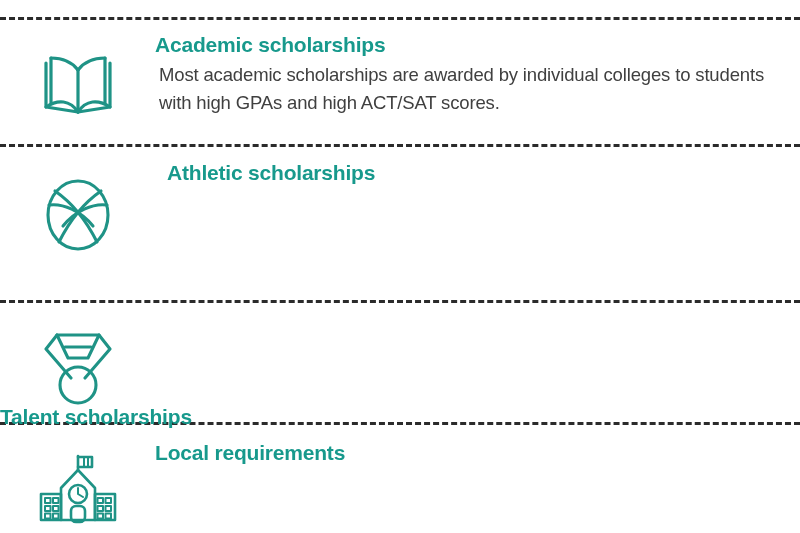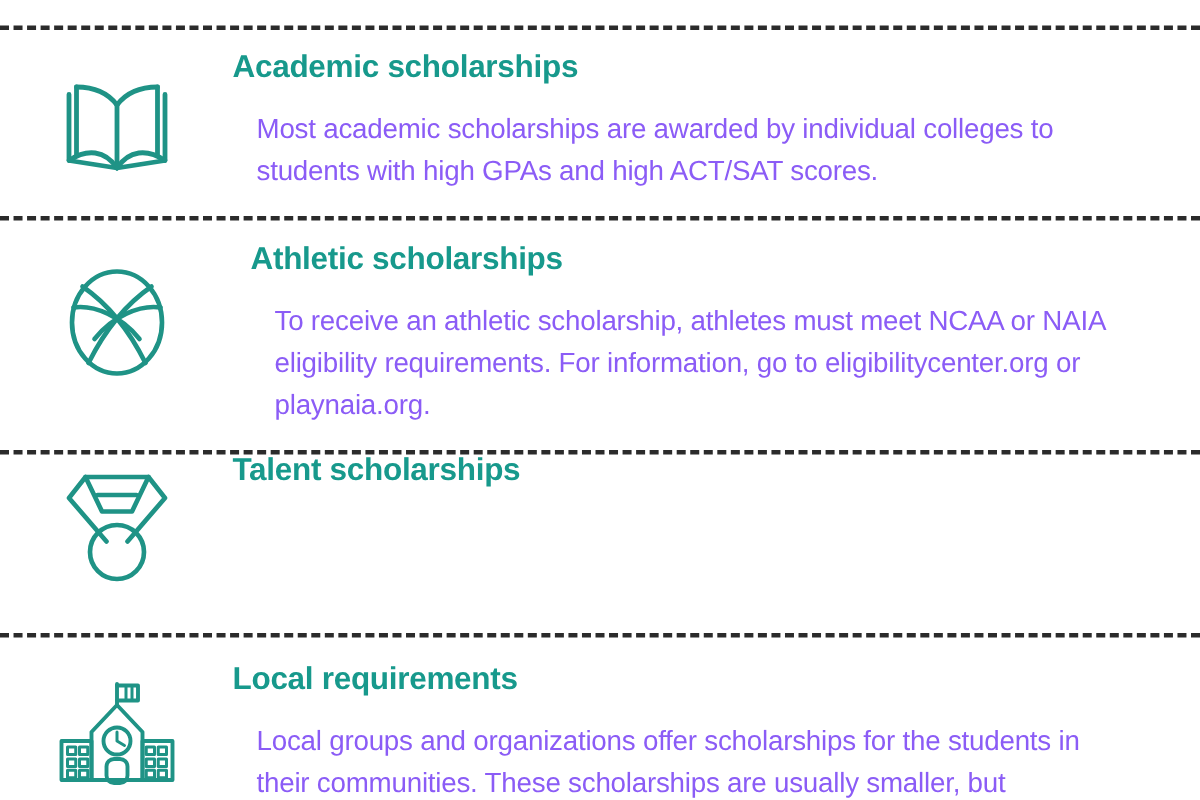--- a/index.html
+++ b/index.html
@@ -42,21 +42,21 @@
   .section {
     position: absolute;
     left: 0;
     width: 800px;
     display: flex;
     flex-direction: row;
     align-items: flex-start;
   }
   .section.s0 { top: 34px; }
   .section.s1 { top: 162px; gap: 12px; }
-  .section.s2 { top: 303px; }
+  .section.s2 { top: 320px; flex-direction: column; }
   .section.s3 { top: 442px; }
 
   .icon-cell {
     width: 155px;
     min-width: 155px;
     display: flex;
     justify-content: center;
     align-items: flex-start;
     padding-top: 16px;
     box-sizing: border-box;
@@ -75,24 +75,24 @@
     color: #17998c;
     font-size: 21px;
     font-weight: bold;
     line-height: 1.05;
     margin: 0 0 5px 0;
     letter-spacing: -0.2px;
     font-family: "Liberation Sans", sans-serif;
   }
 
   .sec-body {
-    color: #8b5cf6;
+    color: #404040;
     font-size: 18.5px;
     line-height: 1.52;
-    margin: 16px;
+    margin: 4px;
     font-family: "Liberation Sans", sans-serif;
     letter-spacing: -0.15px;
   }
 
   .icon-svg { display: block; }
 </style>
 </head>
 <body>
 
 <div class="page">
@@ -130,21 +130,20 @@
           <ellipse cx="33" cy="37" rx="30" ry="34"></ellipse>
           <path d="M10 13 C 26 24, 40 40, 52 64"></path>
           <path d="M56 13 C 40 24, 26 40, 14 64"></path>
           <path d="M4 27 C 18 25, 36 33, 48 48"></path>
           <path d="M62 27 C 48 25, 30 33, 18 48"></path>
         </svg>
       </span>
     </div>
     <div class="text-cell">
       <h2 class="sec-title">Athletic scholarships</h2>
-      <p class="sec-body">To receive an athletic scholarship, athletes must meet NCAA or NAIA eligibility requirements. For information, go to eligibilitycenter.org or playnaia.org.</p>
     </div>
   </div>
 
   <div class="section s2">
     <div class="icon-cell">
       <span>
         <svg class="icon-svg" width="68" height="74" viewBox="0 0 68 74" fill="none" stroke="#1f9386" stroke-width="3.1" stroke-linejoin="round" stroke-linecap="round">
           <path d="M13 3 L55 3 L44 26 L24 26 Z"></path>
           <path d="M13 3 L2 17 L27 46"></path>
           <path d="M55 3 L66 17 L41 46"></path>
@@ -188,17 +187,16 @@
           <rect x="68.5" y="44" width="5.5" height="5" stroke-width="2"></rect>
           <rect x="60.5" y="52" width="5.5" height="5" stroke-width="2"></rect>
           <rect x="68.5" y="52" width="5.5" height="5" stroke-width="2"></rect>
           <rect x="60.5" y="59.5" width="5.5" height="5" stroke-width="2"></rect>
           <rect x="68.5" y="59.5" width="5.5" height="5" stroke-width="2"></rect>
         </svg>
       </span>
     </div>
     <div class="text-cell">
       <h2 class="sec-title">Local requirements</h2>
-      <p class="sec-body">Local groups and organizations offer scholarships for the students in their communities. These scholarships are usually smaller, but</p>
     </div>
   </div>
 
 </div>
 
 </body></html>

